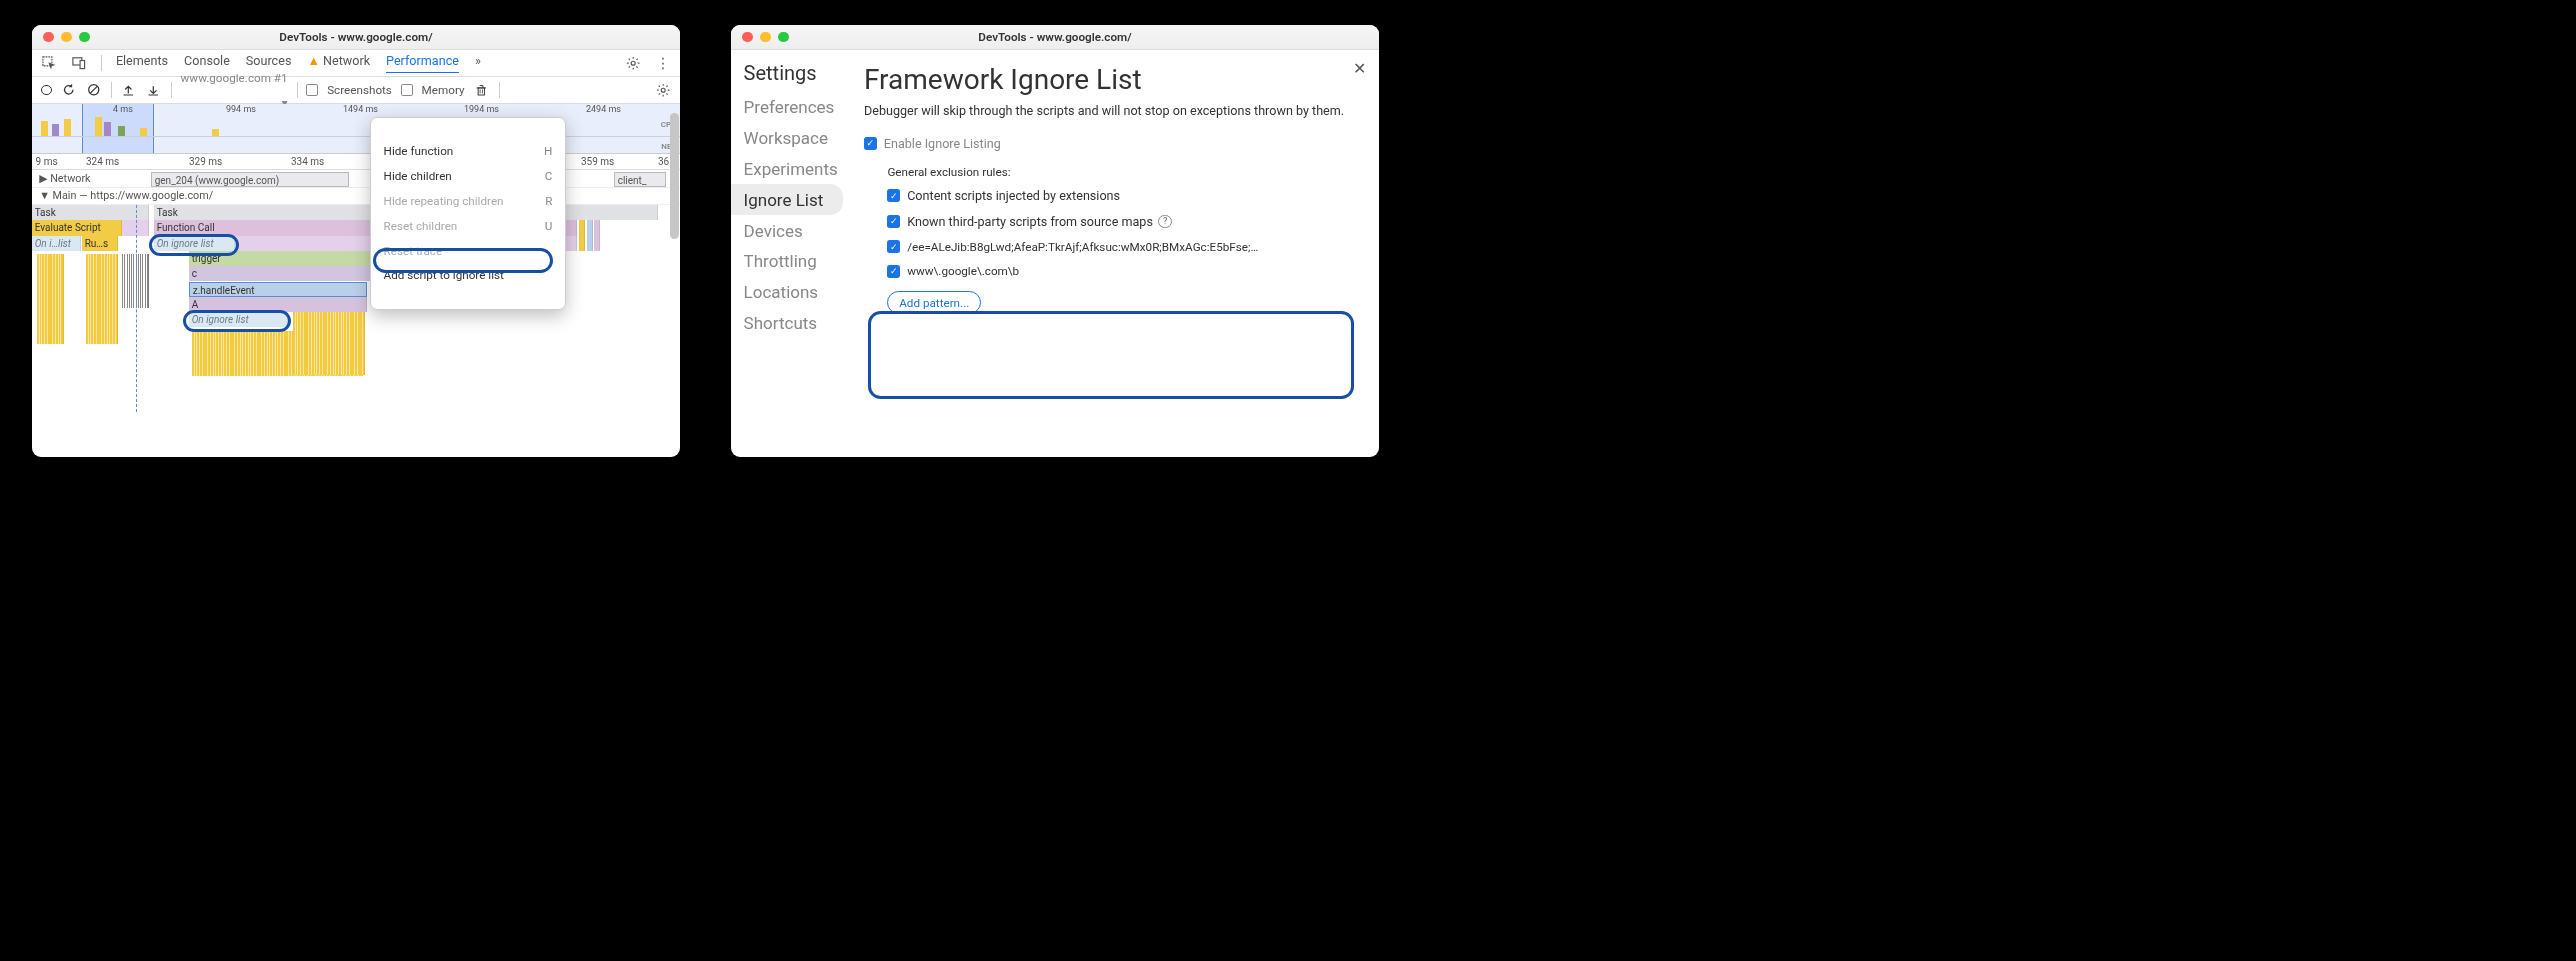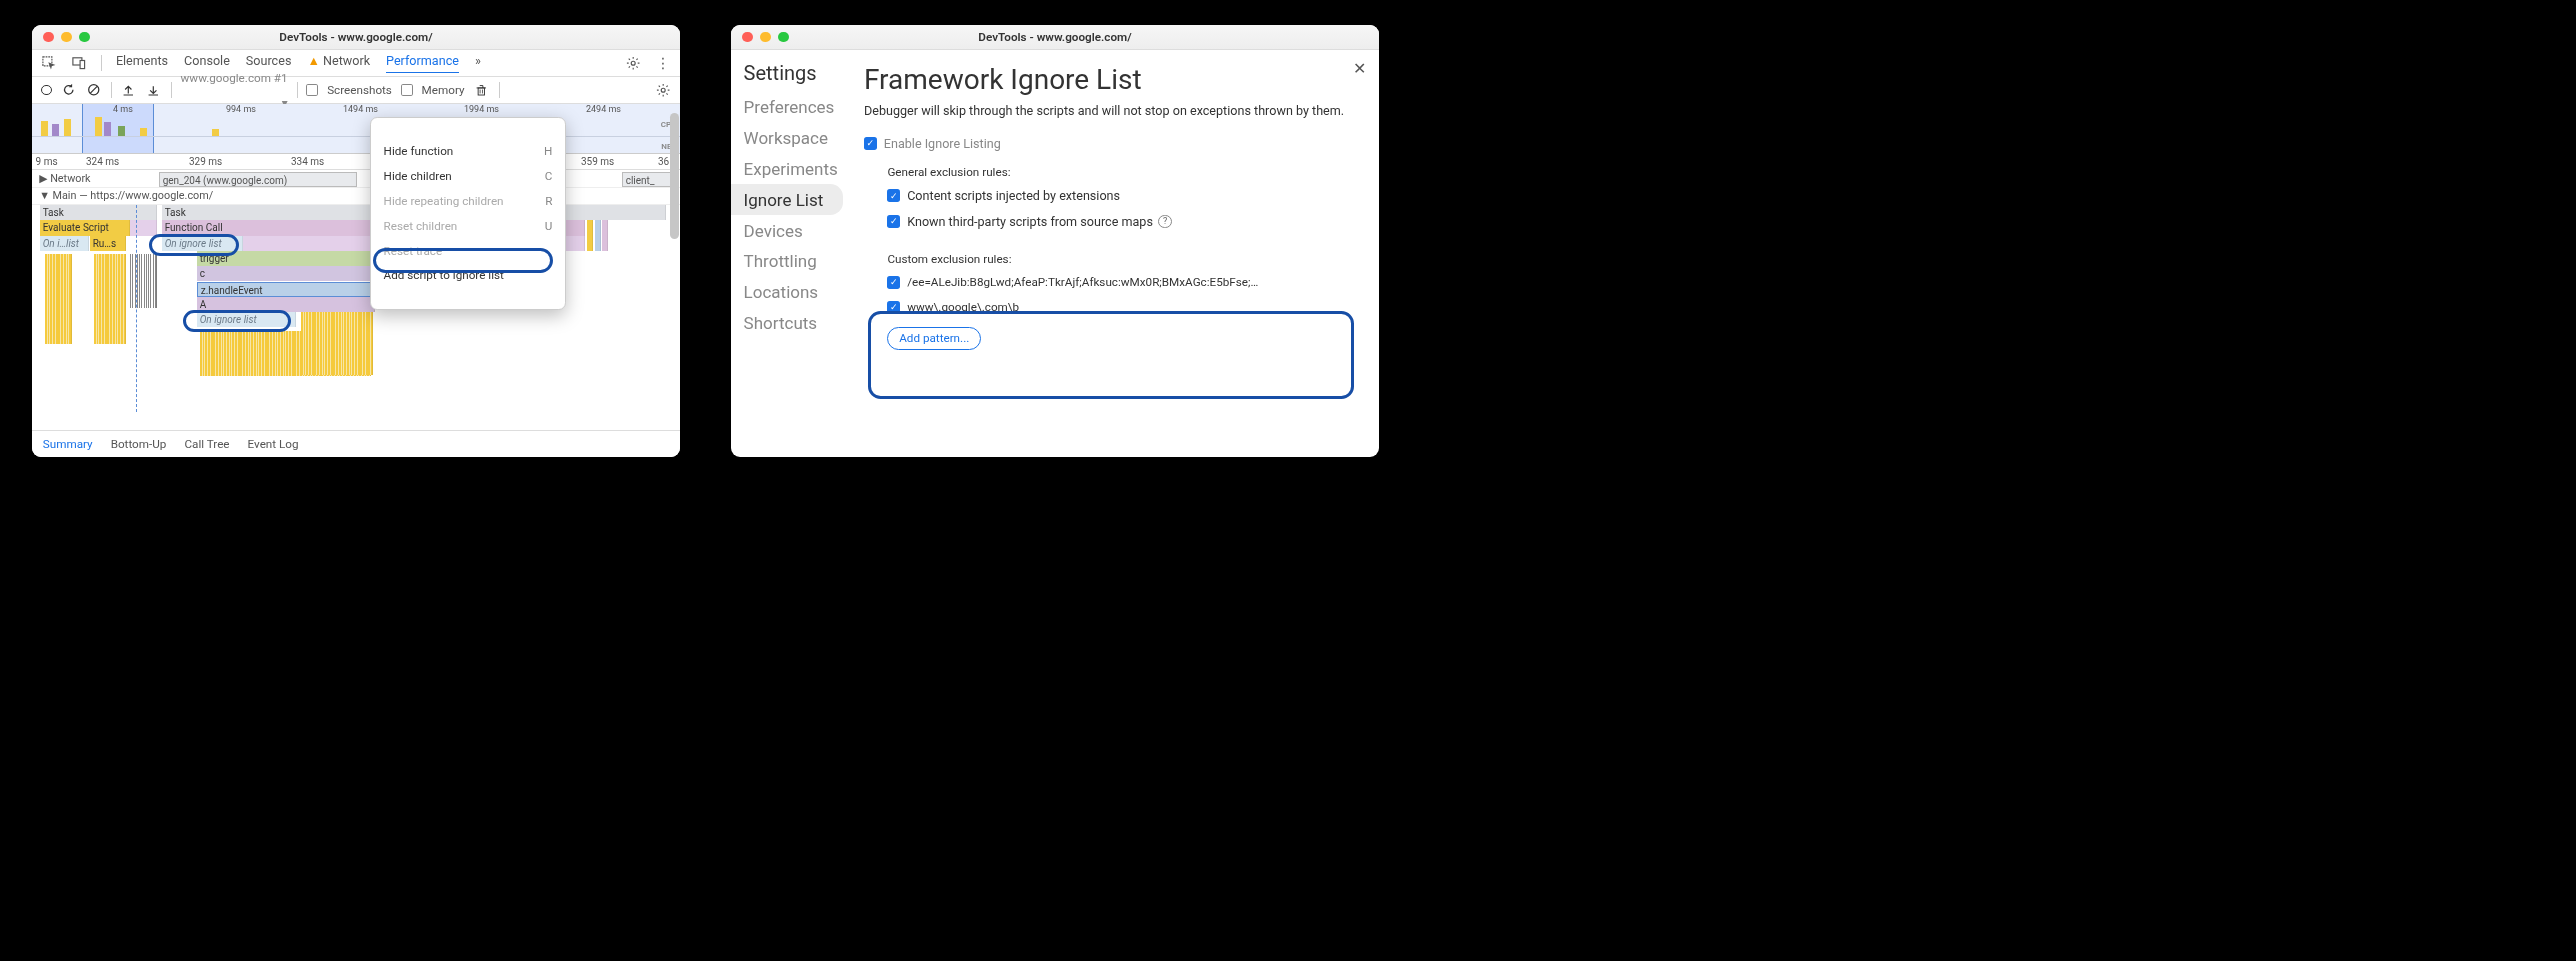--- a/index.html
+++ b/index.html
@@ -30,21 +30,21 @@
   .tl-viewport { position: absolute; top: 0; bottom: 0; left: 50px; width: 72px; background: rgba(120,160,255,0.25); border-left: 0.9px solid #5b8dd6; border-right: 0.9px solid #5b8dd6; }
   .tl-label-cpu { position: absolute; right: 3.6px; top: 16px; font-size: 8px; color: #888; font-weight: 600; }
   .tl-label-net { position: absolute; right: 3.6px; top: 38px; font-size: 8px; color: #888; font-weight: 600; }
   .tl-chart { position: absolute; left: 0; right: 27px; top: 12.6px; height: 20px; }
   .tl-spike { position: absolute; bottom: 0; width: 7.2px; }
   .ruler2 { height: 16px; border-bottom: 0.9px solid #ddd; position: relative; font-size: 10px; color: #555; }
   .r2-tick { position: absolute; top: 1.8px; }
   .track-label { font-size: 10.8px; color: #555; padding: 1.8px 7.2px; border-bottom: 0.9px solid #eee; }
   .track-label.net { display: flex; justify-content: space-between; }
   .flame-area { position: relative; height: 207px; overflow: hidden; }
-  .flame-row { position: absolute; height: 15.3px; font-size: 10px; line-height: 15.3px; overflow: hidden; white-space: nowrap; padding: 0 2.7px; border-right: 0.9px solid rgba(0,0,0,0.08); margin-left: 8px; }
+  .flame-row { position: absolute; height: 15.3px; font-size: 10px; line-height: 15.3px; overflow: hidden; white-space: nowrap; padding: 0 2.7px; border-right: 0.9px solid rgba(0,0,0,0.08); }
   .task { background: #dfe1e5; color: #333; }
   .eval { background: #f2cc44; color: #333; }
   .func { background: #dcc0dc; color: #333; }
   .ignore { background: #d9e8f2; color: #6b7a88; font-style: italic; }
   .runs { background: #f2cc44; color: #333; }
   .trigger { background: #c5d9a5; color: #333; }
   .cevt { background: #d1c5e0; color: #333; }
   .zhe { background: #b9d0e8; color: #333; }
   .sel-box { border: 0.9px solid #5b8dd6; }
   .stripe { background: repeating-linear-gradient(90deg, #f5ca3d 0, #f5ca3d 1.8px, #f7e6a8 1.8px, #f7e6a8 2.7px); }
@@ -269,26 +269,20 @@
     <div class="cm-item" style="position:relative;">
       <span>Add script to ignore list</span>
     </div>
   </div>
   <div class="highlight-ring" style="left:341px;top:223px;width:180px;height:25px;"></div>
 
   <div class="scrollbar-track">
     <div class="scrollbar-thumb" style="top:18px;height:126px;"></div>
   </div>
 
-  <div class="bottom-tabs">
-    <span class="btab active">Summary</span>
-    <span class="btab">Bottom-Up</span>
-    <span class="btab">Call Tree</span>
-    <span class="btab">Event Log</span>
-  </div>
 </div>
 
 <div class="window w2">
   <div class="titlebar">
     <div class="traffic">
       <span class="tr-close"></span>
       <span class="tr-min"></span>
       <span class="tr-max"></span>
     </div>
     <div class="title">DevTools - www.google.com/</div>
@@ -317,21 +311,20 @@
         <div class="section-label">General exclusion rules:</div>
         <div class="chk-row">
           <span class="chk2">✓</span>
           <span>Content scripts injected by extensions</span>
         </div>
         <div class="chk-row">
           <span class="chk2">✓</span>
           <span>Known third-party scripts from source maps</span>
           <span class="help-icon">?</span>
         </div>
-        <div class="section-label" style="margin-top:9px;">Custom exclusion rules:</div>
         <div class="chk-row">
           <span class="chk2">✓</span>
           <span style="font-size:11.7px;overflow:hidden;text-overflow:ellipsis;white-space:nowrap;max-width:423px;">/ee=ALeJib:B8gLwd;AfeaP:TkrAjf;Afksuc:wMx0R;BMxAGc:E5bFse;…</span>
         </div>
         <div class="chk-row">
           <span class="chk2">✓</span>
           <span style="font-size:11.7px;">www\.google\.com\b</span>
         </div>
       </div>
       <button class="add-pattern-btn">Add pattern...</button>

